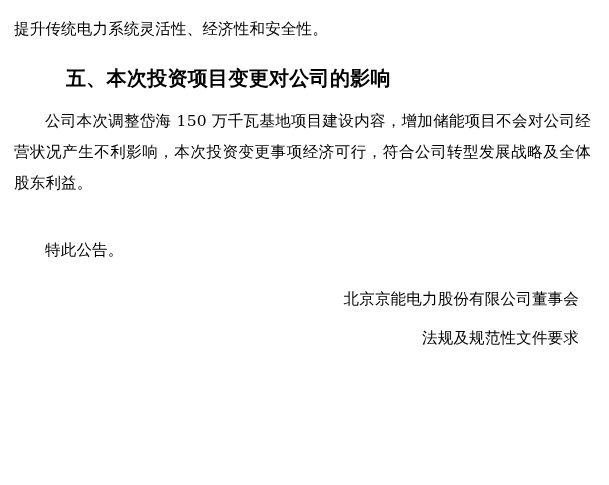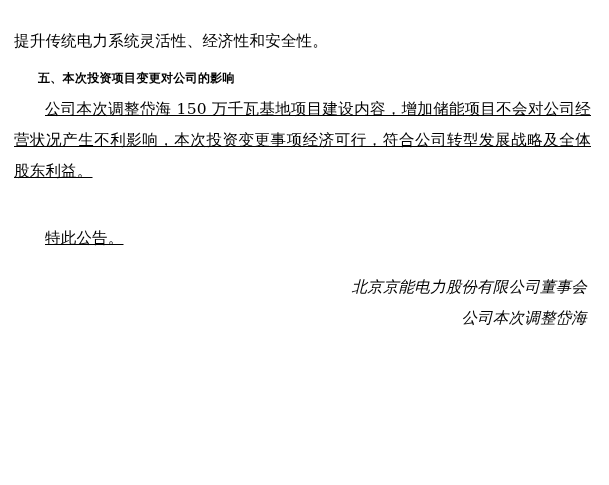--- a/index.html
+++ b/index.html
@@ -12,52 +12,50 @@
     background: #ffffff;
     font-family: "DejaVu Serif", "Liberation Serif", serif;
     color: #000000;
     overflow: hidden;
   }
   .page {
     position: relative;
     width: 609px;
     height: 474px;
     box-sizing: border-box;
-    padding: 26px 18px 0 14px;
+    padding: 14px 18px 0 14px;
   }
   .para {
     font-size: 15.5px;
     line-height: 31px;
     text-align: justify;
     text-justify: inter-ideograph;
     margin: 0;
     letter-spacing: 0.2px;
   }
   .indent {
     text-indent: 2em;
-    text-decoration: underline;
   }
   .heading {
-    font-size: 12px;
+    font-size: 20px;
     line-height: 31px;
     font-weight: bold;
-    margin: 0;
+    margin: 12px;
     text-indent: 2em;
     letter-spacing: 0.3px;
   }
   .spacer-sm { height: 6px; }
   .spacer-lg { height: 24px; }
   .right {
     text-align: right;
     font-size: 15.5px;
     line-height: 31px;
-    margin: 0;
+    margin: 8px;
     padding-right: 4px;
     letter-spacing: 0.2px;
-    font-style: italic;
   }
   .sign-block {
     margin-top: 18px;
   }
 </style>
 </head>
 <body>
 
 <div class="page">
 
@@ -75,16 +73,16 @@
   <div class="spacer-sm"></div>
 
 
 
   <div class="spacer-lg"></div>
 
   <p class="para indent">特此公告。</p>
 
   <div class="sign-block">
     <p class="right">北京京能电力股份有限公司董事会</p>
-    <p class="right">公司本次调整岱海</p>
+    <p class="right">法规及规范性文件要求</p>
   </div>
 
 </div>
 
 </body></html>

